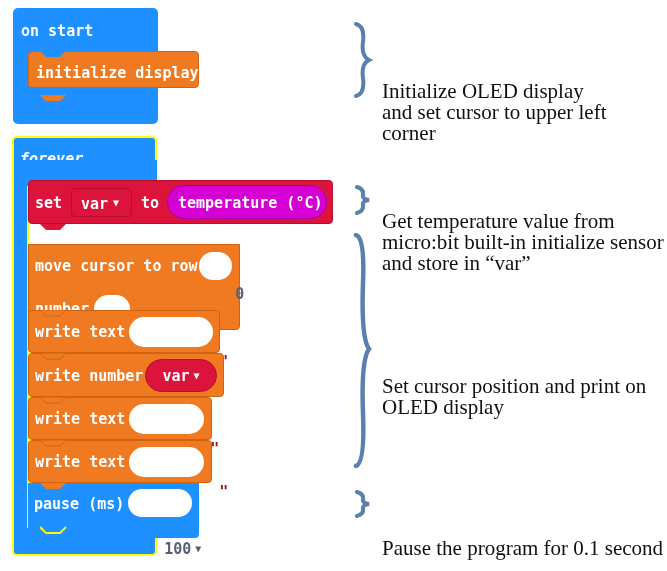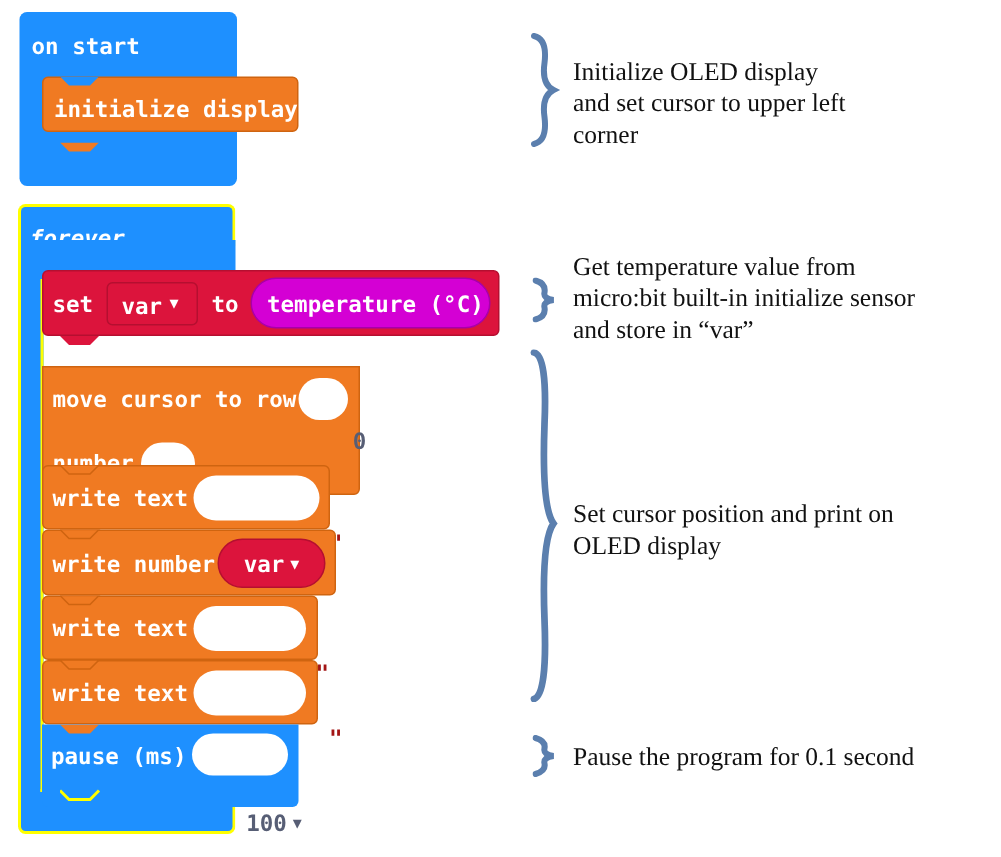--- a/index.html
+++ b/index.html
@@ -17,22 +17,22 @@
     position:absolute; box-sizing:border-box; background:#fff; border-radius:16px;
     color:#575e75; font-size:15px; font-weight:bold; text-align:center; white-space:pre;
   }
   .pill .q { color:#a31515; }
   .var-pill {
     position:absolute; box-sizing:border-box; background:#dc143c; border:1px solid #b50f30;
     border-radius:18px; color:#fff; font-size:15px; font-weight:bold; text-align:center;
   }
   .notch { position:absolute; width:38px; height:8px; }
   .note {
-    position:absolute; font-family:"Liberation Serif", serif; font-size:17px;
-    color:#111; line-height:21px;
+    position:absolute; font-family:"Liberation Serif", serif; font-size:21px;
+    color:#111; line-height:21px;margin-top:44px;
   }
   .brace { position:absolute; }
   .caret { font-size:10px; vertical-align:2px; margin-left:4px; }
 </style>
 </head>
 <body>
 
 <div class="blk blue" style="left:13px;top:8px;width:145px;height:116px;border-radius:5px;">
   <span class="label" style="left:8px;top:14px;">on start</span>
 </div>

